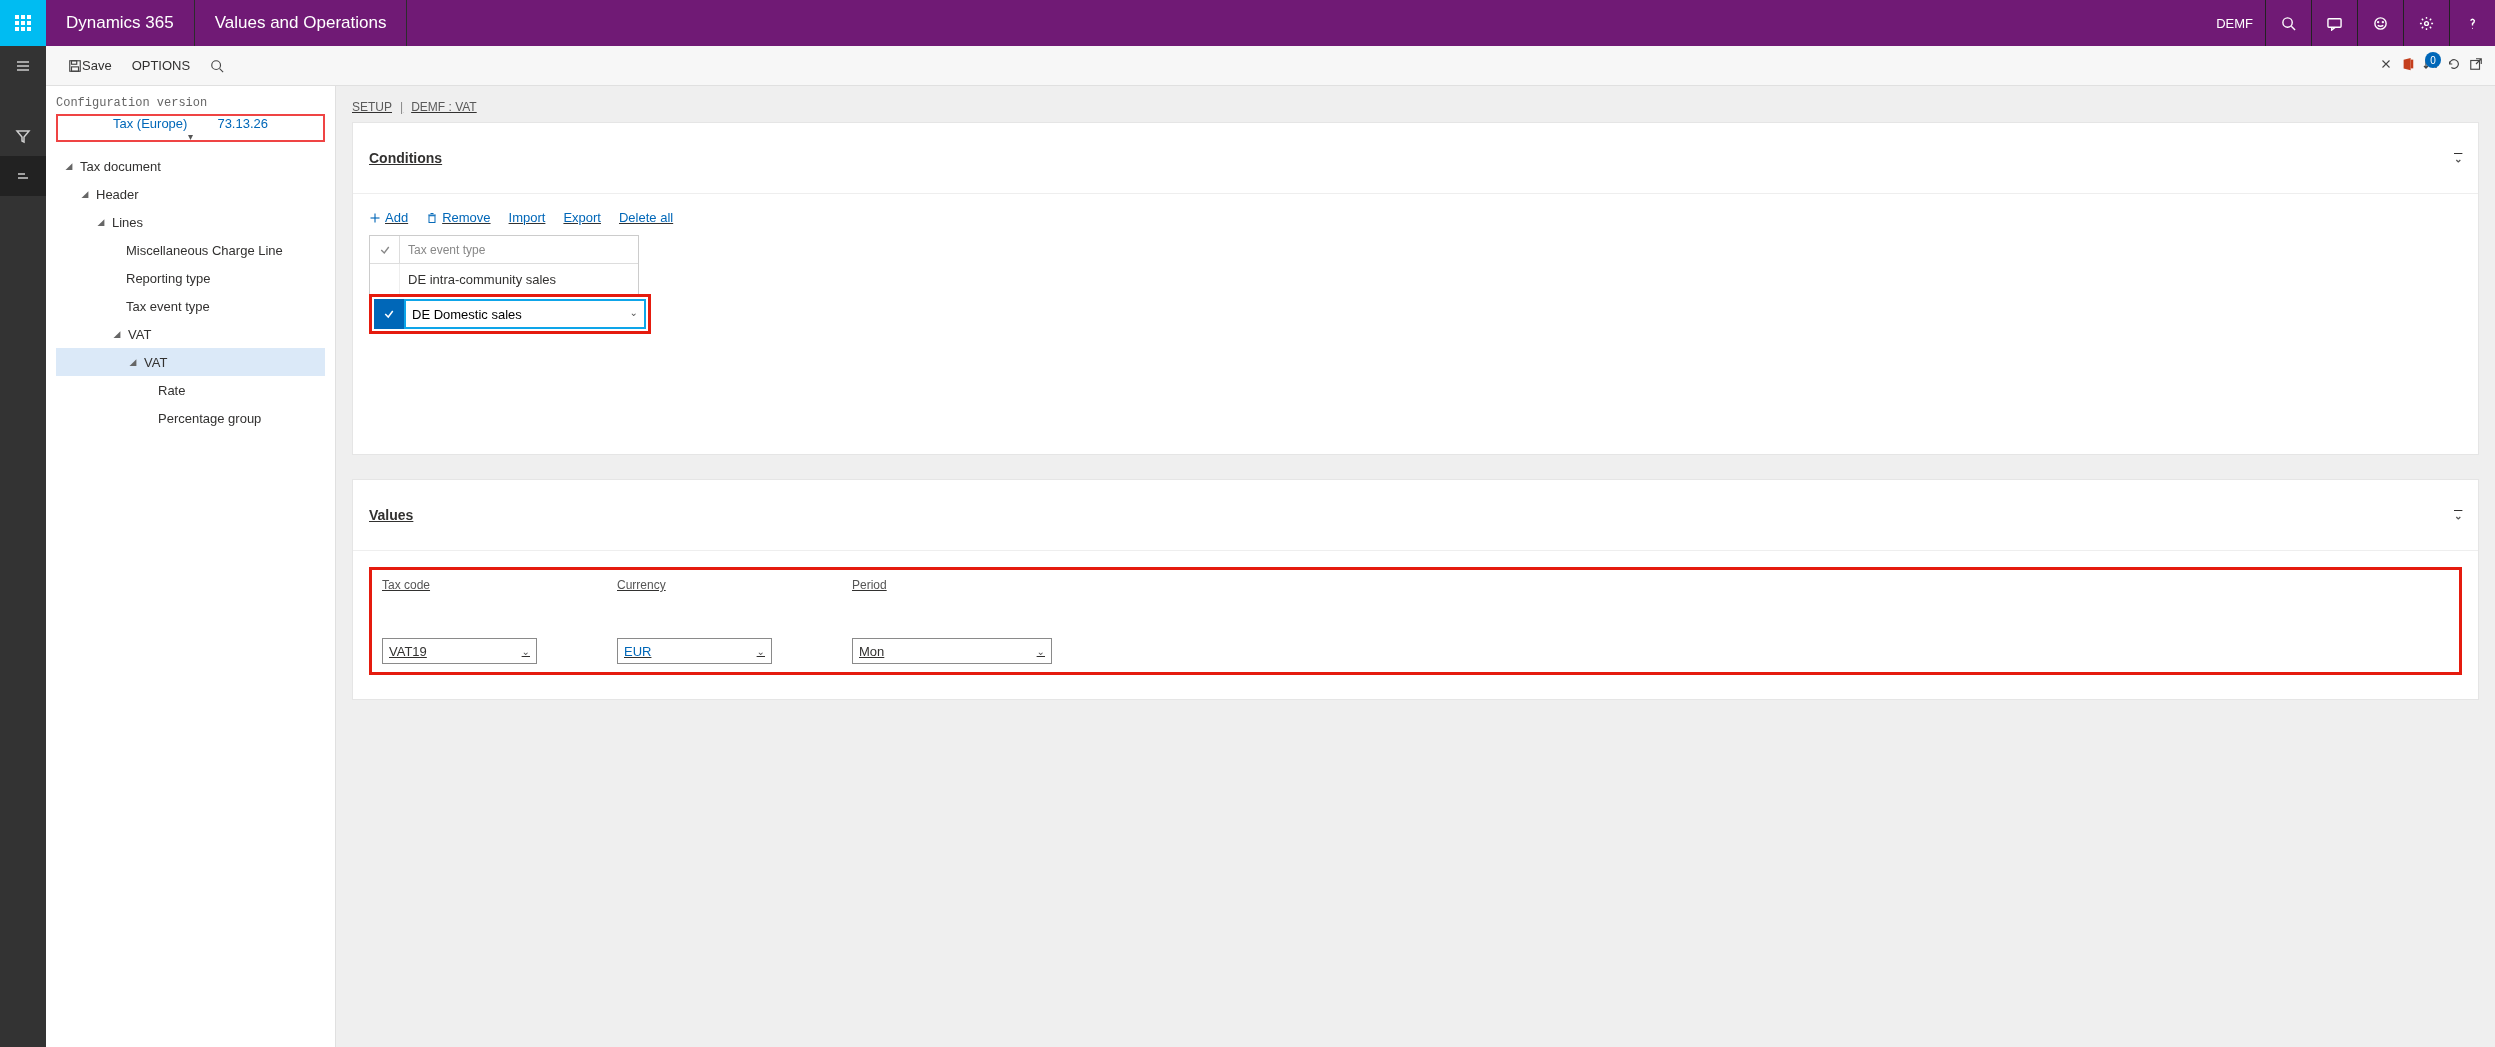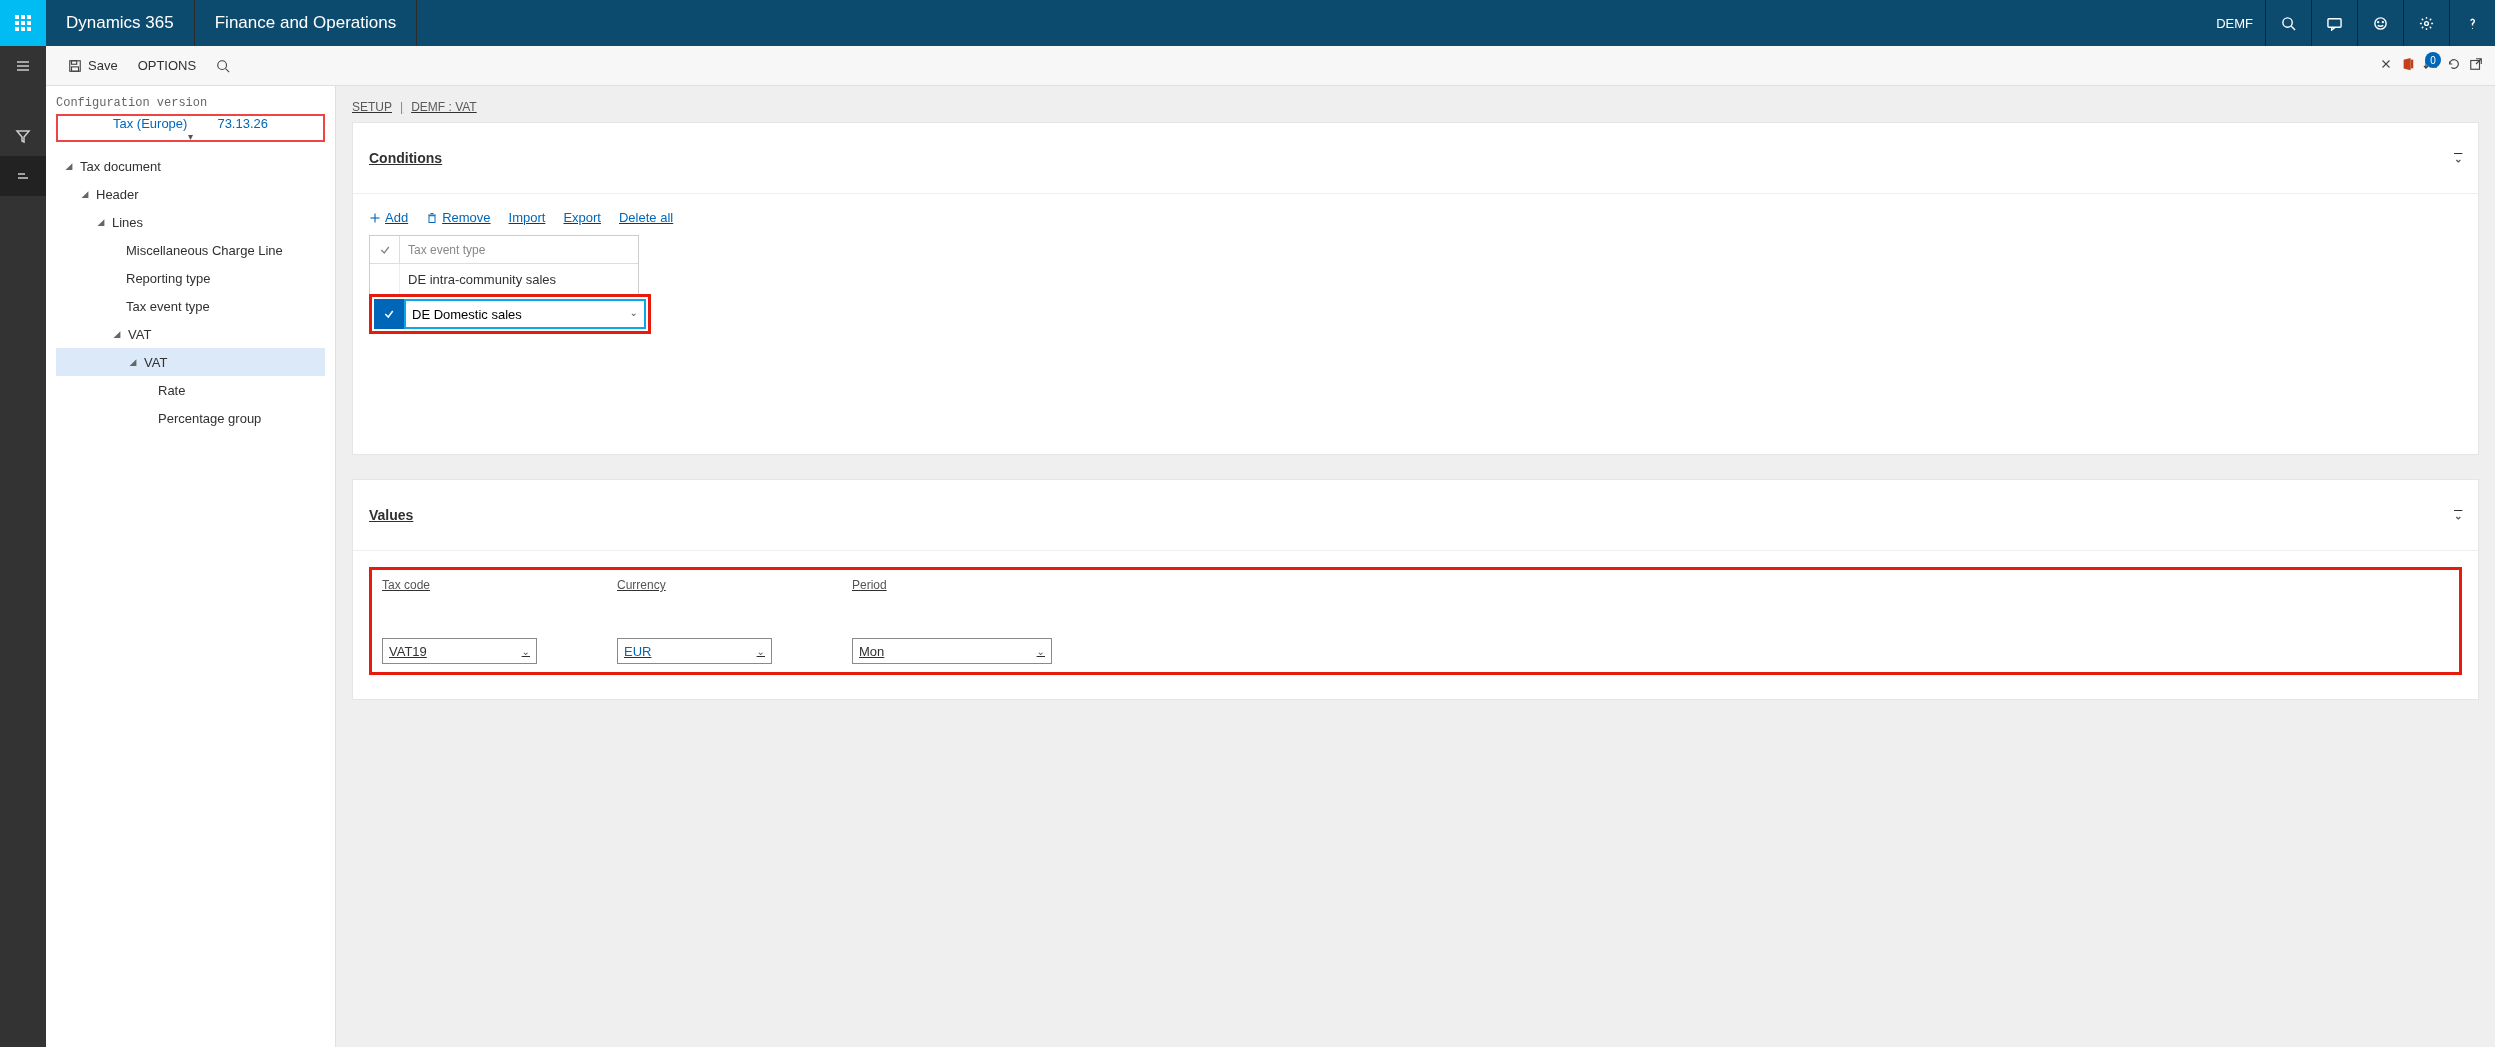--- a/index.html
+++ b/index.html
@@ -1,40 +1,40 @@
 <!DOCTYPE html>
 <html><head>
 <meta charset="utf-8">
 <style>
 * { box-sizing: border-box; margin: 0; padding: 0; }
 body { font-family: "Segoe UI", Arial, sans-serif; font-size: 13px; color: #323130; background: #f3f3f3; overflow: hidden; }
 
 
-.topbar { display: flex; align-items: stretch; background: #0c4a6e; color: #fff; height: 46px; }
+.topbar { display: flex; align-items: stretch; background: #701a75; color: #fff; height: 46px; }
 .waffle { width: 46px; background: #00bcf2; color: #fff; display:flex; align-items:center; justify-content:center; }
 .topbar-title { display:flex; align-items:center; padding: 0 20px; font-size: 17px; }
 .topbar-sep { width:1px; background:#2c2c2c; }
 .topbar-spacer { flex:1; }
 .topbar-actions { display:flex; align-items:center; }
 .topbar-act { width: 46px; height:46px; display:flex; align-items:center; justify-content:center; color:#fff; border-left:1px solid #222; }
 .topbar-company { padding: 0 12px; font-size:13px; display:flex; align-items:center; }
 
 
 .shell { display:flex; height: calc(100vh - 46px); }
 
 
 .rail { width: 46px; background:#333; color:#fff; display:flex; flex-direction:column; align-items:center; }
 .rail-btn { width:46px; height:40px; display:flex; align-items:center; justify-content:center; color:#ccc; }
 .rail-btn svg { stroke:#ccc; }
 .rail-btn.dark { background:#222; }
 
 
 .contentcol { flex:1; display:flex; flex-direction:column; }
 .cmdbar { height:40px; background:#f7f7f7; border-bottom:1px solid #e0e0e0; display:flex; align-items:center; padding:0 12px; font-size:13px; color:#323130; }
-.cmd-item { padding:0 10px; display:flex; align-items:center; gap:6px; }
+.cmd-item { padding:0 10px; display:flex; align-items:center; }
 .cmd-item.link { color:#323130; }
 .cmdbar .cmd-right { margin-left:auto; display:flex; align-items:center; gap:8px; }
 .badge { display:inline-flex; align-items:center; justify-content:center; background:#0067b8; color:#fff; border-radius:50%; width:16px; height:16px; font-size:10px; position: absolute; top:-4px; right:-2px; }
 .rel { position:relative; }
 
 
 .body2 { display:flex; flex:1; overflow:hidden; }
 
 
 .leftpane { width:290px; background:#fff; border-right:1px solid #e0e0e0; padding:10px 0 10px 0; overflow:auto; }
@@ -92,21 +92,21 @@
         <rect x="0" y="6" width="4" height="4"></rect>
         <rect x="6" y="6" width="4" height="4"></rect>
         <rect x="12" y="6" width="4" height="4"></rect>
         <rect x="0" y="12" width="4" height="4"></rect>
         <rect x="6" y="12" width="4" height="4"></rect>
         <rect x="12" y="12" width="4" height="4"></rect>
       </svg>
   </div>
   <div class="topbar-title">Dynamics 365</div>
   <div class="topbar-sep"></div>
-  <div class="topbar-title">Finance and Operations</div>
+  <div class="topbar-title">Values and Operations</div>
   <div class="topbar-sep"></div>
   <div class="topbar-spacer"></div>
   <div class="topbar-actions">
     <div class="topbar-company">DEMF</div>
     <div class="topbar-act">
       <svg viewBox="0 0 16 16" width="15" height="15" fill="none" stroke="#fff" stroke-width="1.5">
           <circle cx="7" cy="7" r="5"></circle>
           <line x1="11" y1="11" x2="15" y2="15"></line>
         </svg>
     </div>

